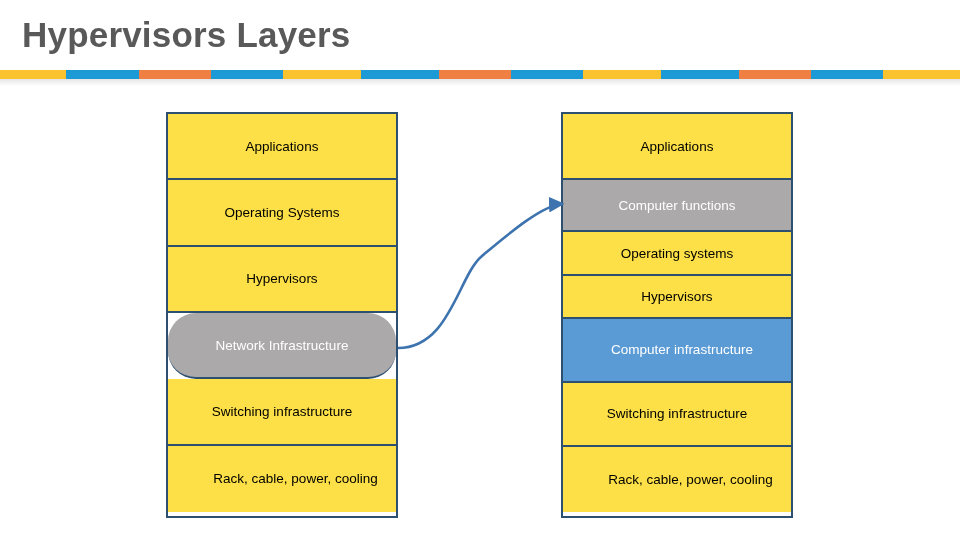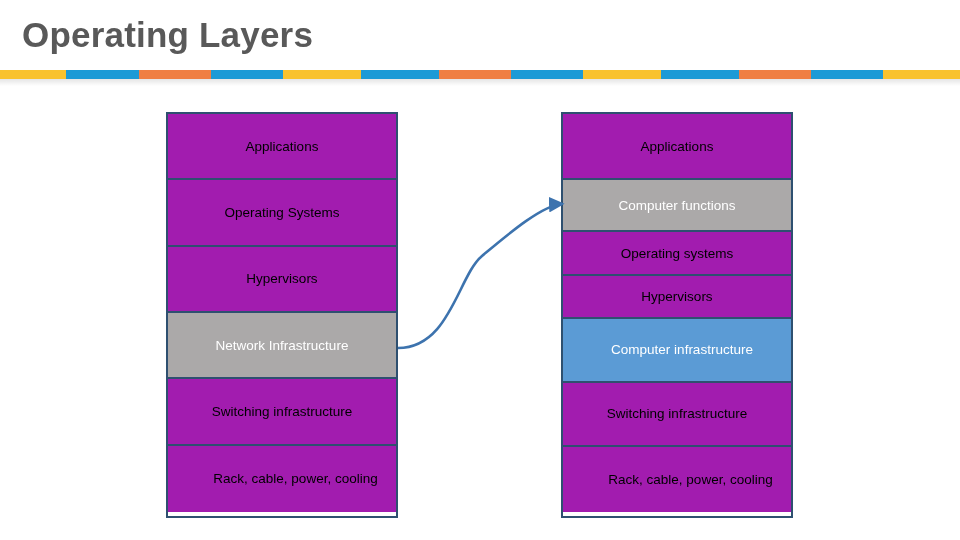--- a/index.html
+++ b/index.html
@@ -60,42 +60,42 @@
 
   .layer-box {
     box-sizing: border-box;
     border-bottom: 2px solid #2E5070;
     display: flex;
     align-items: center;
     justify-content: center;
     text-align: center;
     font-size: 13.5px;
     color: #000000;
-    background: #a21caf;
+    background: #fde047;
     padding: 0 6px;
     overflow: hidden;
   }
   .layer-box:last-child { border-bottom: none; padding-left: 33px; }
   .layer-box.fill-gray  { background: #ABA9A9; color: #ffffff; }
   .layer-box.fill-blue  { background: #5B9BD5; color: #ffffff; padding-left: 16px; }
 
   
   #connector-arrow {
     position: absolute;
     left: 390px;
     top: 180px;
     width: 185px;
     height: 185px;
     pointer-events: none;
   }
 </style>
 </head>
 <body>
 
-<div id="slide-title" style="color: rgb(89, 89, 89);">Operating Layers</div>
+<div id="slide-title" style="color: rgb(89, 89, 89);">Hypervisors Layers</div>
 
 <div id="divider-bar">
     <div class="seg" style="background: rgb(249, 194, 46); width: 66px;"></div>
     <div class="seg" style="background: rgb(27, 154, 214); width: 73px;"></div>
     <div class="seg" style="background: rgb(240, 127, 67); width: 72px;"></div>
     <div class="seg" style="background: rgb(27, 154, 214); width: 72px;"></div>
     <div class="seg" style="background: rgb(249, 194, 46); width: 78px;"></div>
     <div class="seg" style="background: rgb(27, 154, 214); width: 78px;"></div>
     <div class="seg" style="background: rgb(240, 127, 67); width: 72px;"></div>
     <div class="seg" style="background: rgb(27, 154, 214); width: 72px;"></div>
@@ -110,21 +110,21 @@
 <div class="stack" id="stack-left" style="border-color: rgb(46, 80, 112);">
     <div class="layer-box" style="height: 66.3333px; border-bottom-color: rgb(46, 80, 112);">
       <span>Applications</span>
     </div>
     <div class="layer-box" style="height: 66.3333px; border-bottom-color: rgb(46, 80, 112);">
       <span>Operating Systems</span>
     </div>
     <div class="layer-box" style="height: 66.3333px; border-bottom-color: rgb(46, 80, 112);">
       <span>Hypervisors</span>
     </div>
-    <div class="layer-box fill-gray" style="height: 66.3333px; border-bottom-color: rgb(46, 80, 112); background: rgb(171, 169, 169);">
+    <div class="layer-box fill-gray" style="height: 66.3333px; border-bottom-color: rgb(46, 80, 112); background: rgb(171, 169, 169); border-radius: 28px;">
       <span>Network Infrastructure</span>
     </div>
     <div class="layer-box" style="height: 66.3333px; border-bottom-color: rgb(46, 80, 112);">
       <span>Switching infrastructure</span>
     </div>
     <div class="layer-box" style="height: 66.3333px; border-bottom-color: rgb(46, 80, 112);">
       <span>Rack, cable, power, cooling</span>
     </div>
   </div>
 

